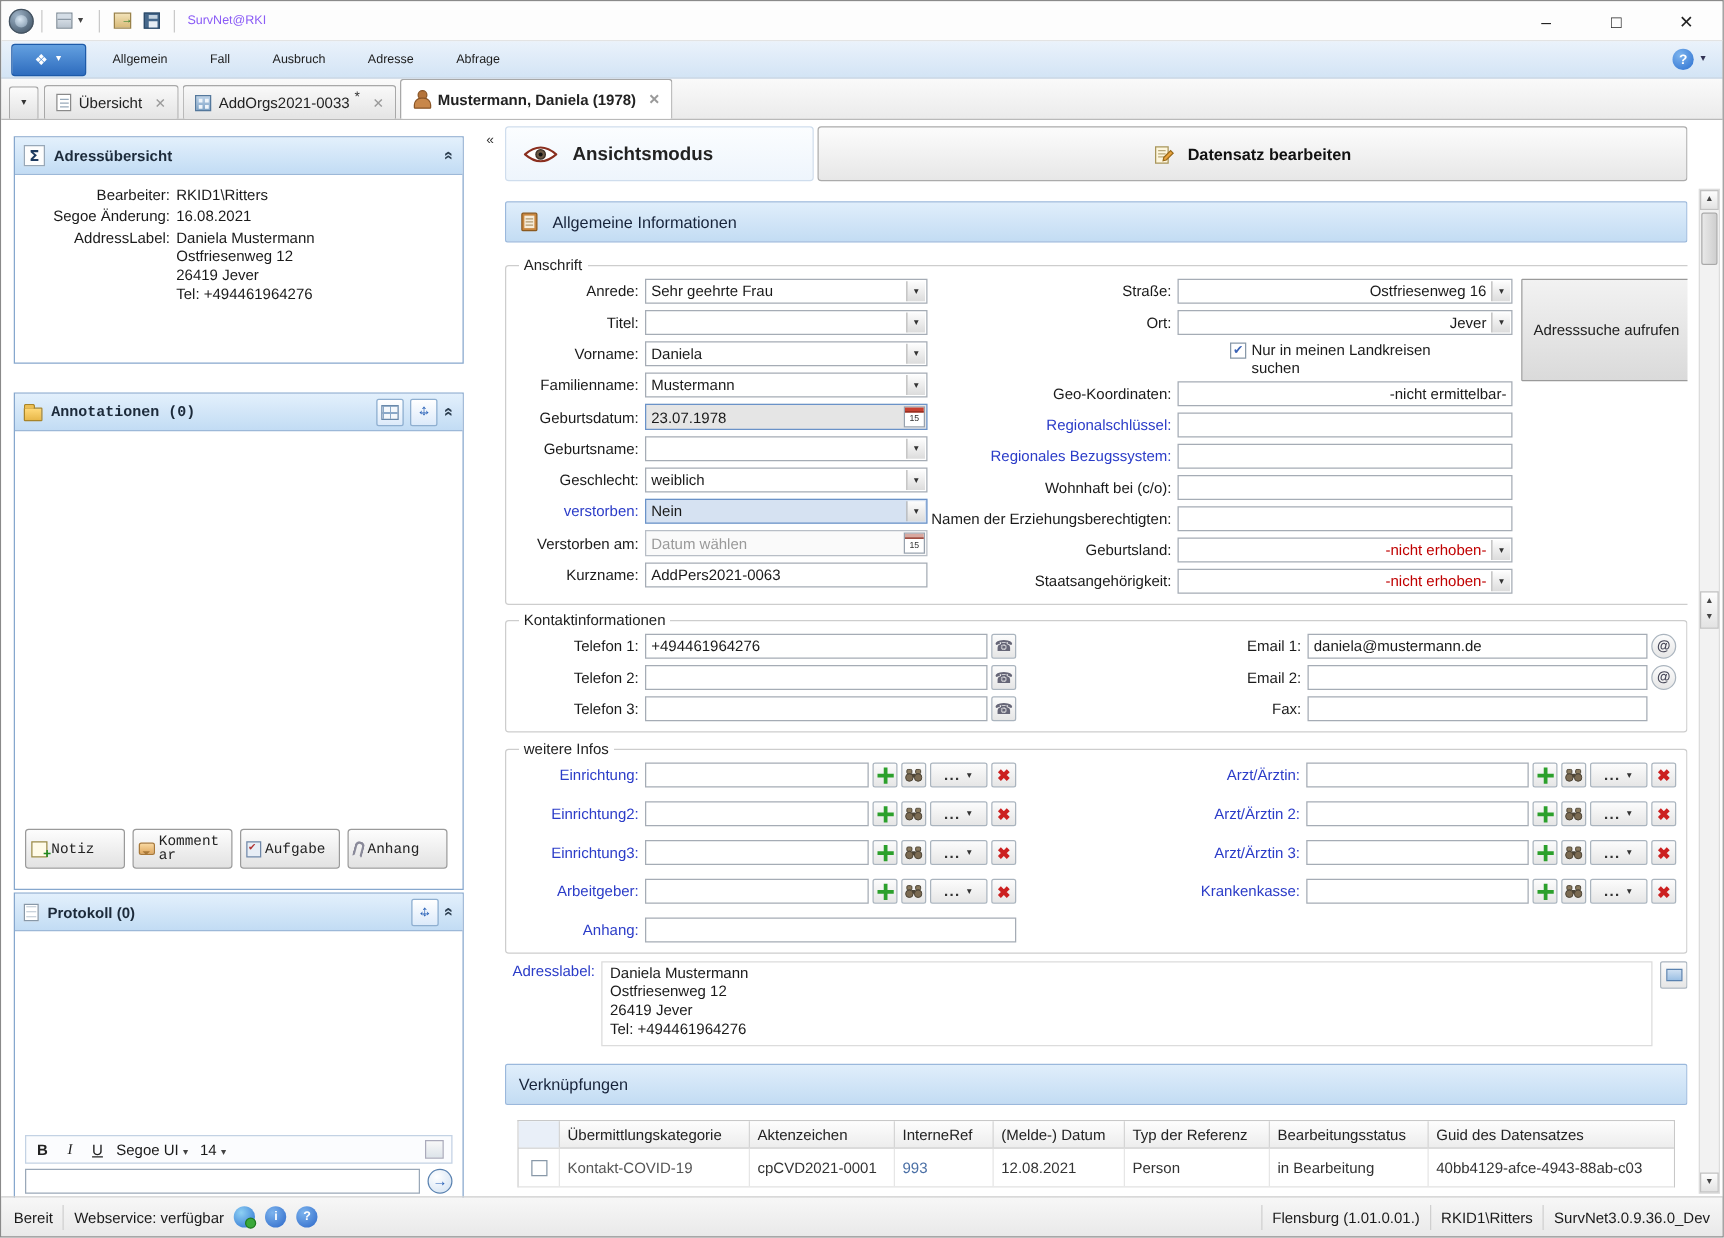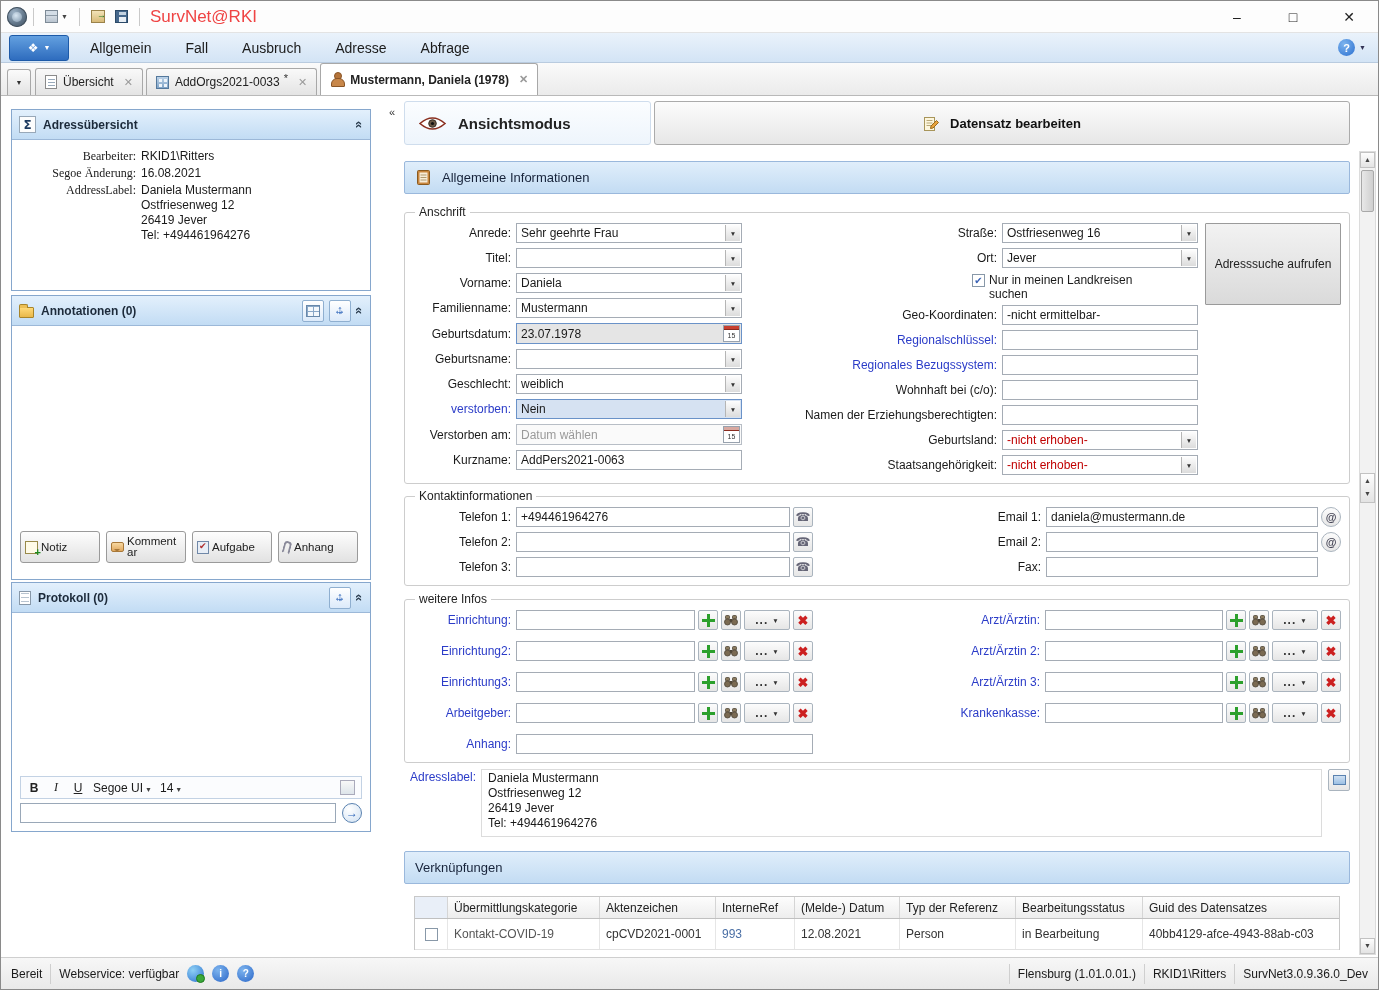--- a/index.html
+++ b/index.html
@@ -14,30 +14,30 @@
   .app-logo::after { content:""; position:absolute; left:5px; top:5px; width:10px; height:10px; border-radius:50%; background:radial-gradient(circle at 40% 35%, #d8e6f2, #7c93a8); }
   .tb-btn { height:24px; display:flex; align-items:center; padding:0 4px; border:1px solid transparent; border-radius:3px; }
   .tb-btn .dd { font-size:7px; color:#444; margin-left:3px; }
   .cube { width:13px; height:13px; background:linear-gradient(#e9eef4,#b9c4cf); border:1px solid #7d8a96; position:relative; }
   .cube::before { content:""; position:absolute; left:0; top:0; right:0; height:4px; background:#d4dde6; border-bottom:1px solid #8b98a4; }
   .transfer-ico { width:14px; height:13px; background:linear-gradient(#f2e2b8,#d8ba78); border:1px solid #9a824a; position:relative; }
   .transfer-ico::after { content:"→"; position:absolute; right:-2px; top:-1px; font-size:9px; color:#1f7a1f; font-weight:bold; }
   .save-ico { width:13px; height:13px; background:#46688c; border:1px solid #2c4a68; position:relative; }
   .save-ico::before { content:""; position:absolute; left:3px; bottom:0; width:7px; height:5px; background:#e8eef4; }
   .save-ico::after { content:""; position:absolute; left:3px; top:1px; width:7px; height:3px; background:#c3d2e0; }
-  .tb-title { font-size:17px; color:#ef4444; margin-left:4px; }
+  .tb-title { font-size:10px; color:#8b5cf6; margin-left:4px; }
   .tb-right { margin-left:auto; display:flex; align-items:center; gap:26px; padding-right:8px; }
   .win-ctl { width:30px; text-align:center; font-size:14px; color:#222; cursor:default; }
 
   
   .menubar { height:30px; background:linear-gradient(#eaf2fb,#d3e4f5); border-bottom:1px solid #b9cbdf; display:flex; align-items:center; padding:0 4px; }
   .appmenu-btn { width:60px; height:26px; margin:0 4px; border:1px solid #1d5aa8; border-radius:3px; background:linear-gradient(#63a0e0,#2e6cbe); display:flex; align-items:center; justify-content:center; gap:5px; color:#fff; }
   .appmenu-btn .glyph { font-size:12px; }
   .appmenu-btn .dd { font-size:7px; }
-  .menu-item { padding:0 17px; height:26px; display:flex; align-items:center; color:#1c1c1c; font-size:14px; }
+  .menu-item { padding:0 17px; height:26px; display:flex; align-items:center; color:#1c1c1c; font-size:10px; }
   .menubar-right { margin-left:auto; display:flex; align-items:center; gap:4px; padding-right:8px; }
   .help-circle { width:17px; height:17px; border-radius:50%; background:radial-gradient(circle at 35% 30%, #7db4ee, #2a6fd0); color:#fff; font-weight:bold; font-size:11px; display:flex; align-items:center; justify-content:center; }
   .menubar-right .dd { font-size:7px; color:#335; }
 
   
   .tabbar { height:33px; background:linear-gradient(#fafafa,#ebebeb); border-bottom:1px solid #b9b9b9; display:flex; align-items:flex-end; padding:0 6px; }
   .tab-dd { width:24px; height:26px; margin:0 4px 0 0; border:1px solid #a8a8a8; border-bottom:none; border-radius:3px 3px 0 0; background:linear-gradient(#fbfbfb,#e3e3e3); display:flex; align-items:center; justify-content:center; font-size:7px; color:#333; }
   .tab { height:27px; border:1px solid #a8a8a8; border-bottom:none; border-radius:3px 3px 0 0; background:linear-gradient(#f9f9f9,#e4e4e4); display:flex; align-items:center; padding:0 9px; margin-right:3px; gap:6px; color:#222; }
   .tab.active { height:32px; background:#fff; font-weight:bold; }
   .tab .close { color:#9a9a9a; font-size:11px; margin-left:4px; }
@@ -67,21 +67,21 @@
   .move-ico { position:relative; width:15px; height:15px; color:#2a62b8; font-weight:bold; }
   .move-ico i { position:absolute; left:0; top:0; width:15px; height:15px; font-style:normal; text-align:center; line-height:15px; font-size:12px; }
   .sum-ico { width:17px; height:17px; border:1px solid #98a8b8; background:#fdfdfd; text-align:center; line-height:16px; font-weight:bold; font-size:12px; color:#1d3a5f; font-family:"DejaVu Sans", sans-serif; }
   .folder-ico { width:15px; height:11px; background:linear-gradient(#ffd978,#e8b84a); border:1px solid #a8852a; border-radius:1px; position:relative; margin-top:3px; }
   .folder-ico::before { content:""; position:absolute; top:-4px; left:-1px; width:7px; height:3px; background:#ecbf55; border:1px solid #a8852a; border-bottom:none; border-radius:2px 2px 0 0; }
   .page-ico { width:12px; height:14px; background:#fff; border:1px solid #8898a8; background-image:repeating-linear-gradient(#b8c4d0 0 1px, transparent 1px 4px); background-position:0 3px; background-size:8px 12px; background-repeat:repeat-y; background-origin:content-box; padding:2px 1px; }
 
   
   .p1-body { padding:9px 6px 8px 2px; flex:1; }
   .info-row { display:flex; margin-bottom:2px; line-height:15px; }
-  .info-lbl { width:122px; text-align:right; margin-right:5px; flex:none;font-family:Liberation Serif, serif; }
+  .info-lbl { width:122px; text-align:right; margin-right:5px; flex:none; }
   .info-val { flex:1; }
 
   
   .p2-body { flex:1; display:flex; flex-direction:column; }
   .p2-space { flex:1; }
   .anno-buttons { display:flex; gap:6px; padding:0 8px 16px 8px; }
   .anno-btn { width:80px; height:32px; border:1px solid #9a9a9a; border-radius:3px; background:linear-gradient(#fdfdfd,#e2e2e2); display:flex; align-items:center; padding:2px 4px; gap:3px; font-size:11.5px; color:#222; }
   .anno-btn .albl { overflow-wrap:anywhere; line-height:11px; }
   .note-ico { width:13px; height:13px; flex:none; background:#fffbe8; border:1px solid #998a4a; position:relative; }
   .note-ico::after { content:"+"; position:absolute; right:-4px; bottom:-5px; color:#1f8a1f; font-weight:bold; font-size:11px; }
@@ -133,21 +133,21 @@
   .cal-btn .cal-top { height:4px; background:#c84030; border-bottom:1px solid #8a2a1e; }
   .cal-btn .cal-day { flex:1; font-size:7px; text-align:center; line-height:11px; color:#333; }
 
   .a-cols { display:flex; }
   .a-left { width:332px; flex:none; }
   .a-left .lbl { width:98px; flex:none; }
   .a-left .ctl { width:226px; flex:none; }
   .a-right { flex:1; display:flex; }
   .a-rfields { flex:1; }
   .a-rfields .lbl { flex:1; }
-  .a-rfields .ctl { width:196px; flex:none; }
+  .a-rfields .ctl { width:268px; flex:none;justify-content:flex-end; }
   .chk-row { display:flex; margin:2px 0 4px 0; justify-content:flex-end; }
   .chk-wrap { width:226px; display:flex; gap:4px; align-items:flex-start; }
   .checkbox { width:13px; height:13px; border:1px solid #8898a8; background:#fff; flex:none; text-align:center; line-height:12px; font-size:10px; color:#3a62b5; margin-top:1px; }
   .chk-lbl { width:185px; line-height:14px; }
   .a-rbtn { width:143px; flex:none; display:flex; align-items:flex-start; justify-content:flex-end; }
   .addr-search-btn { width:136px; height:82px; border:1px solid #9a9a9a; background:linear-gradient(#f2f2f2,#dadada); display:flex; align-items:center; justify-content:center; text-align:center; color:#222; border-radius:1px; }
 
   .k-cols { display:flex; }
   .k-left { width:420px; flex:none; }
   .k-left .lbl { width:98px; flex:none; }
@@ -301,21 +301,21 @@
             <span class="info-val">
               <div>Daniela Mustermann</div>
               <div>Ostfriesenweg 12</div>
               <div>26419 Jever</div>
               <div>Tel: +494461964276</div>
             </span>
           </div>
         </div>
       </div>
 
-      <div class="panel" style="height:285px; margin-top:4px;">
+      <div class="panel" style="height:398px; margin-top:23px;font-family:Liberation Mono, monospace;">
         <div class="panel-header">
           <span class="folder-ico"></span>
           <span class="panel-title">Annotationen (0)</span>
           <span class="ph-buttons">
             <span class="ph-btn">
                 <span class="grid-ico"></span>
               </span>
             <span class="ph-btn">
                 <span class="move-ico">
                   <i>↔</i>

